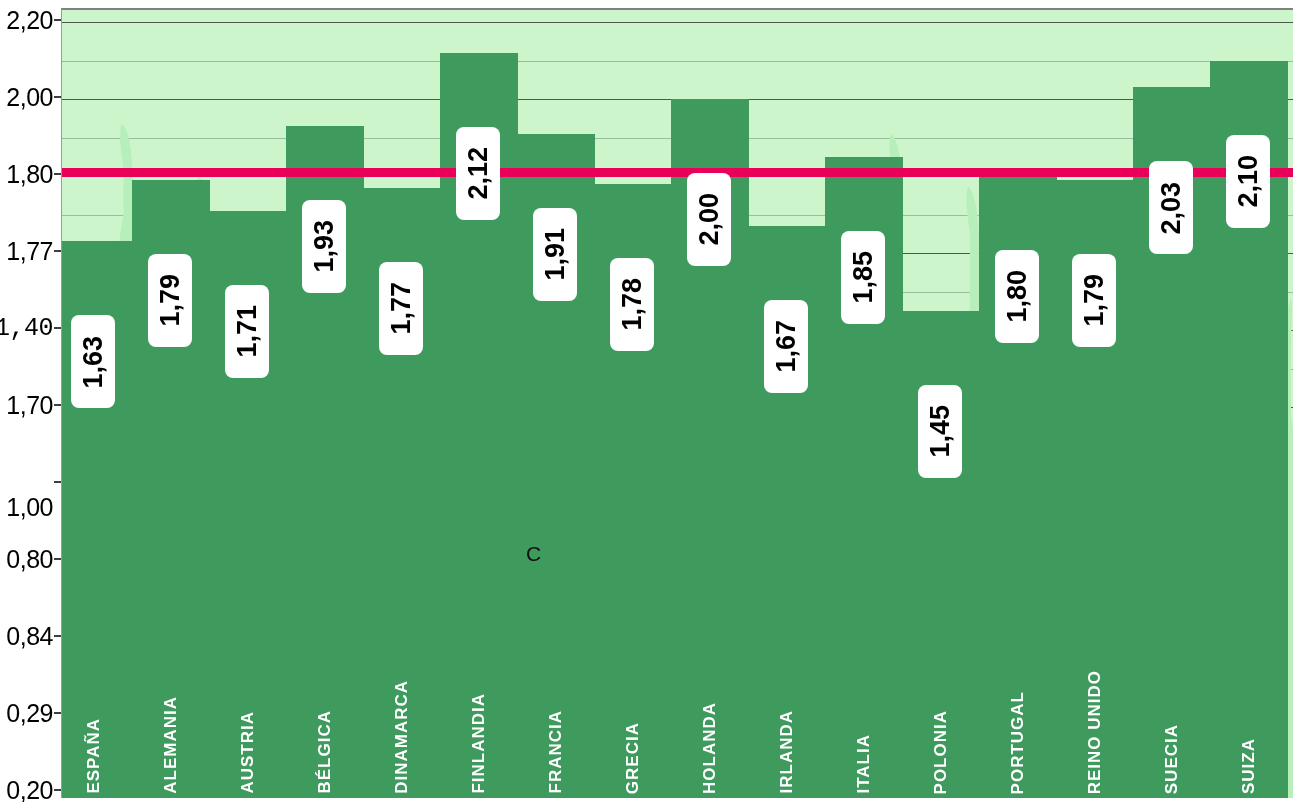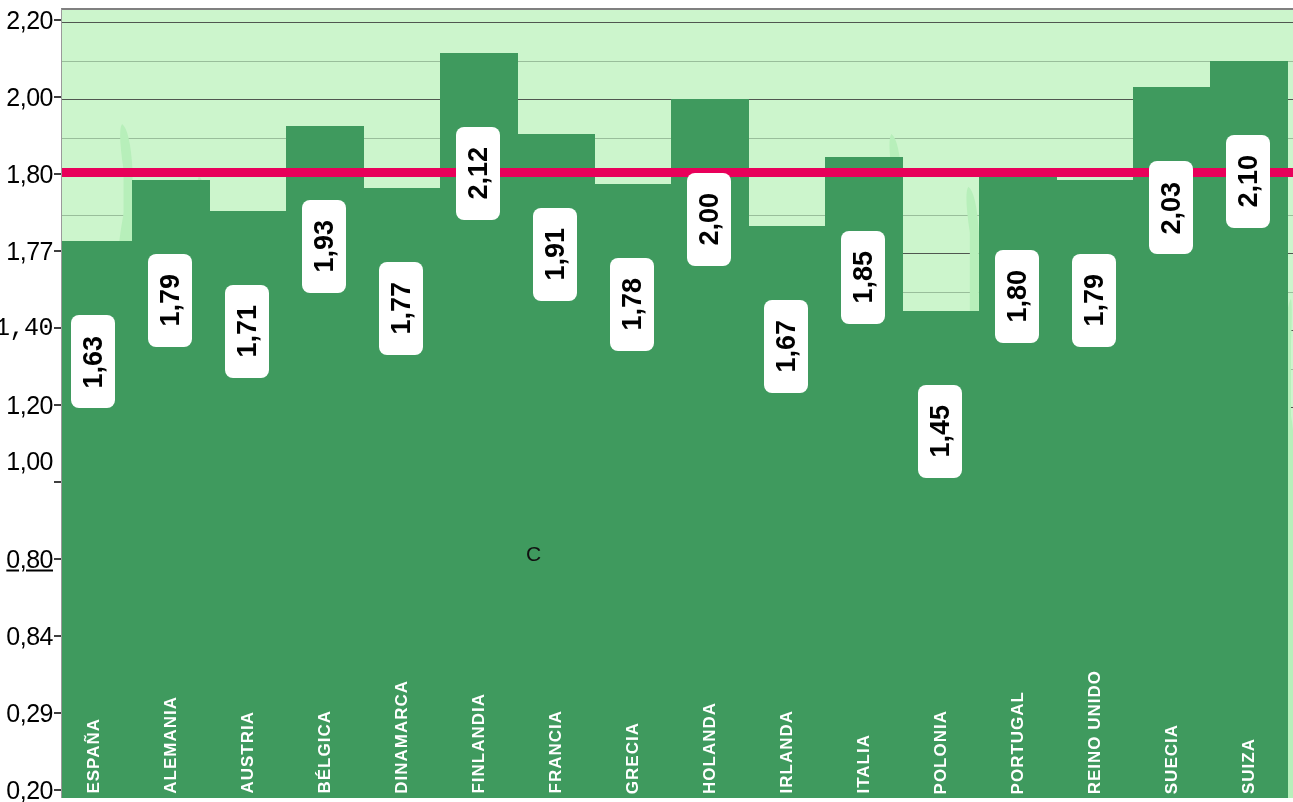--- a/index.html
+++ b/index.html
@@ -151,25 +151,25 @@
       <div class="ytick" style="top: 20px;">2,20</div>
       <div class="ytickmark" style="top: 20px;"></div>
       <div class="ytick" style="top: 97px;">2,00</div>
       <div class="ytickmark" style="top: 97px;"></div>
       <div class="ytick" style="top: 174px;">1,80</div>
       <div class="ytickmark" style="top: 174px;"></div>
       <div class="ytick" style="top: 251px;">1,77</div>
       <div class="ytickmark" style="top: 251px;"></div>
       <div class="ytick" style="top: 328px; font-family: Liberation Mono, monospace;">1,40</div>
       <div class="ytickmark" style="top: 328px;"></div>
-      <div class="ytick" style="top: 405px;">1,20</div>
+      <div class="ytick" style="top: 405px;">1,70</div>
       <div class="ytickmark" style="top: 405px;"></div>
-      <div class="ytick" style="top: 461px; margin-left: 22px;">1,00</div>
+      <div class="ytick" style="top: 507px; margin-left: 22px;">1,00</div>
       <div class="ytickmark" style="top: 482px;"></div>
-      <div class="ytick" style="top: 559px; text-decoration: underline;">0,80</div>
+      <div class="ytick" style="top: 559px;">0,80</div>
       <div class="ytickmark" style="top: 559px;"></div>
       <div class="ytick" style="top: 636px;">0,84</div>
       <div class="ytickmark" style="top: 636px;"></div>
       <div class="ytick" style="top: 713px;">0,29</div>
       <div class="ytickmark" style="top: 713px;"></div>
       <div class="ytick" style="top: 790px;">0,20</div>
       <div class="ytickmark" style="top: 790px;"></div>
     </div>
 
   <div id="plot">

